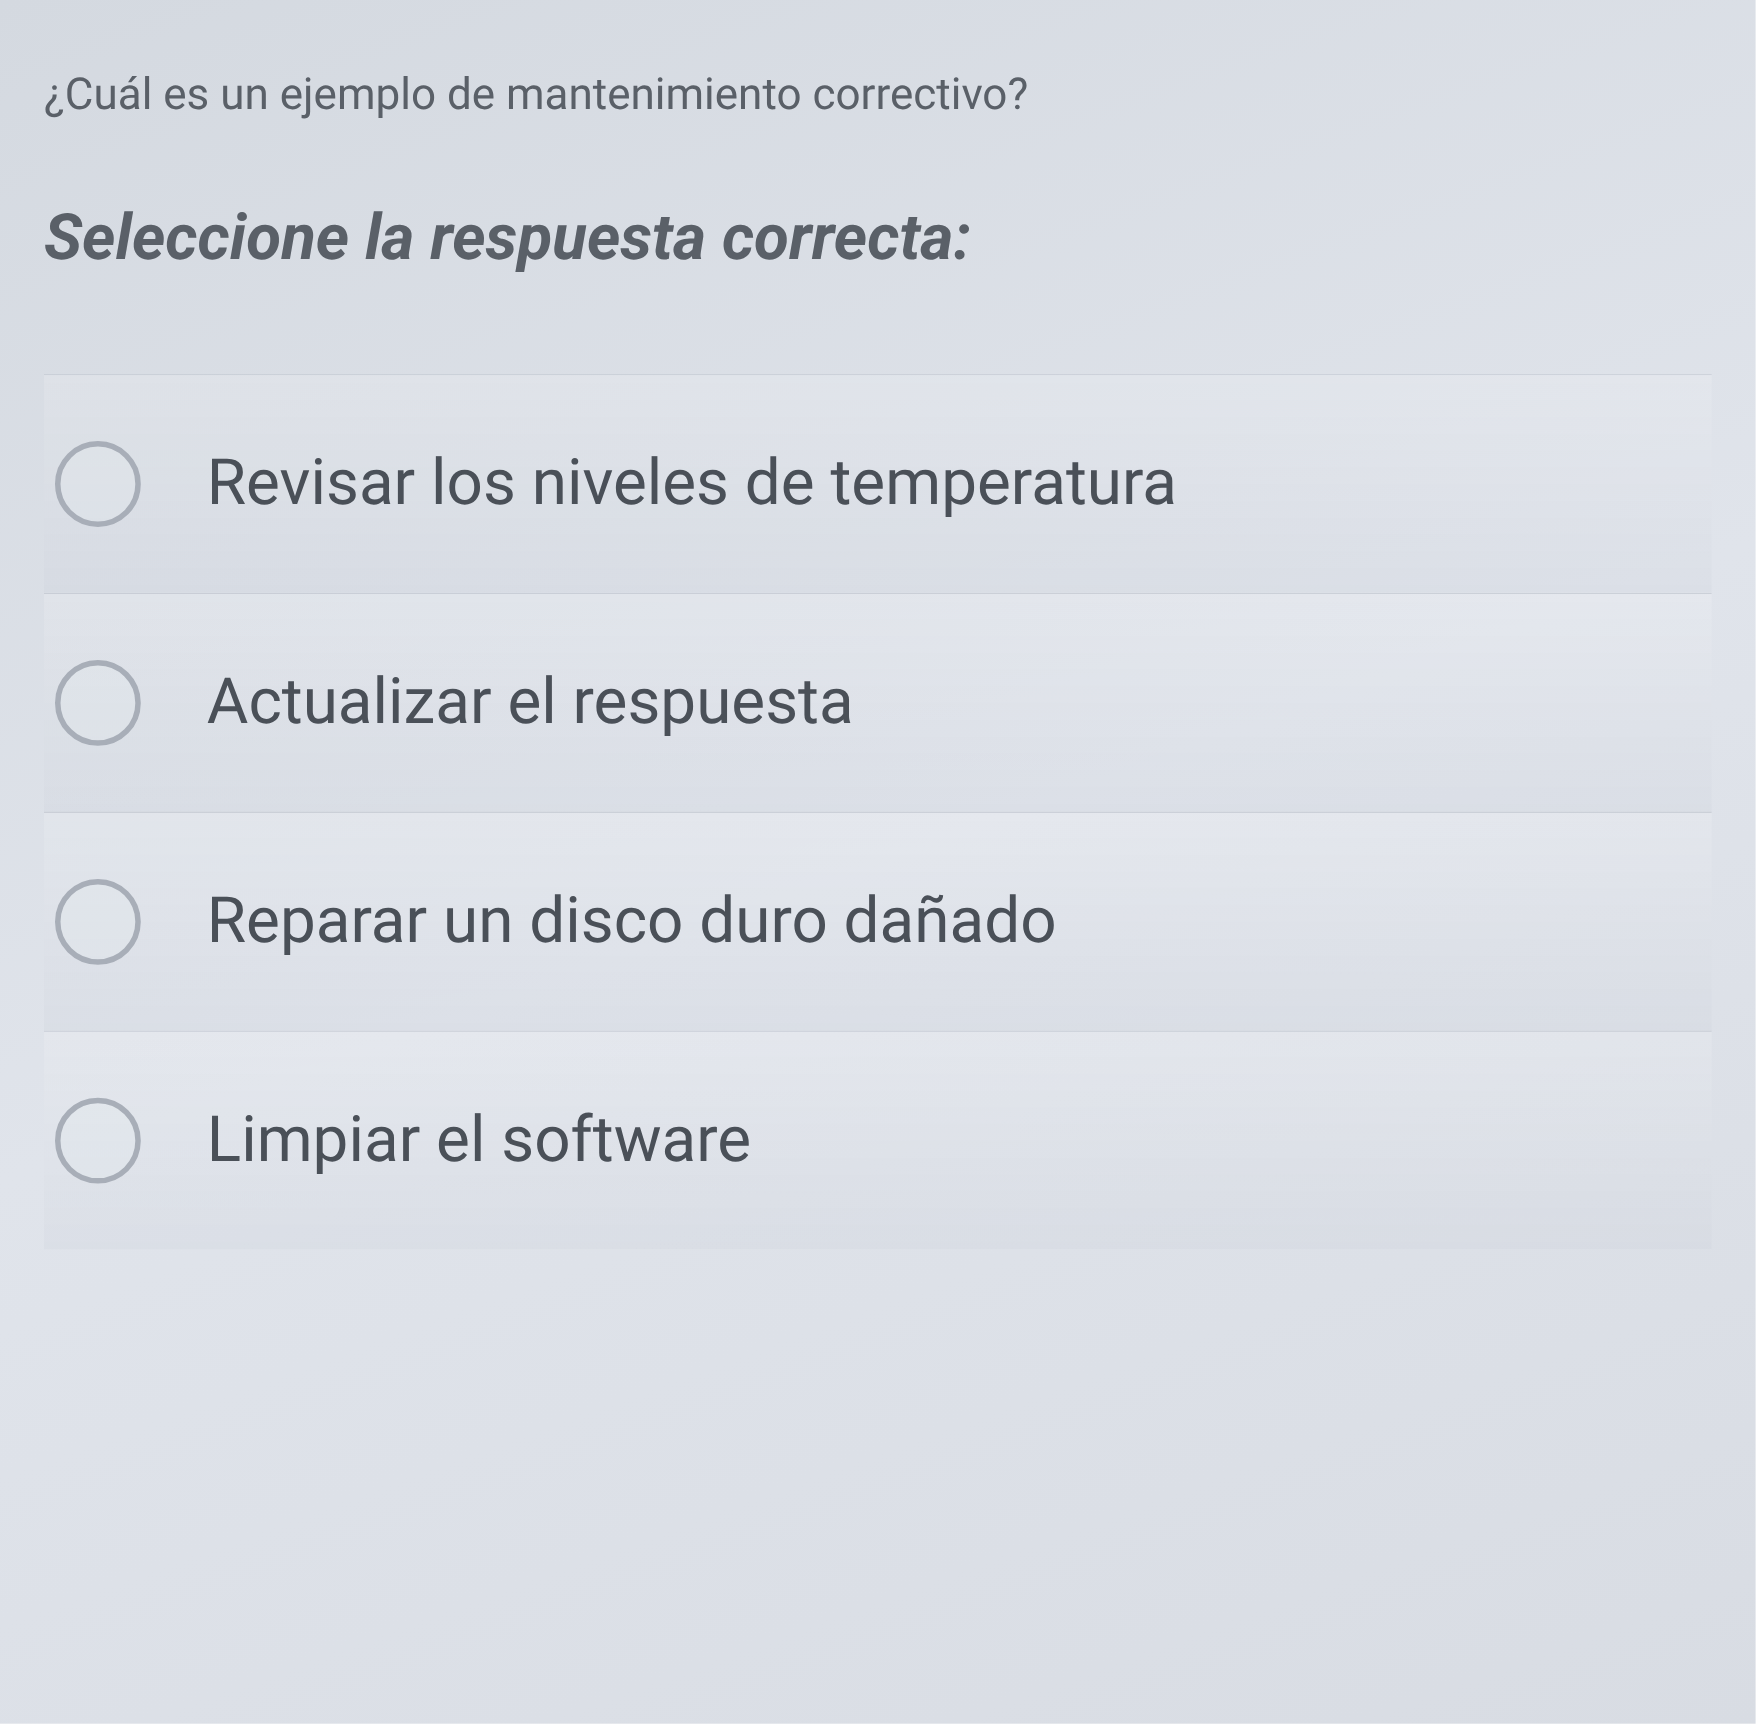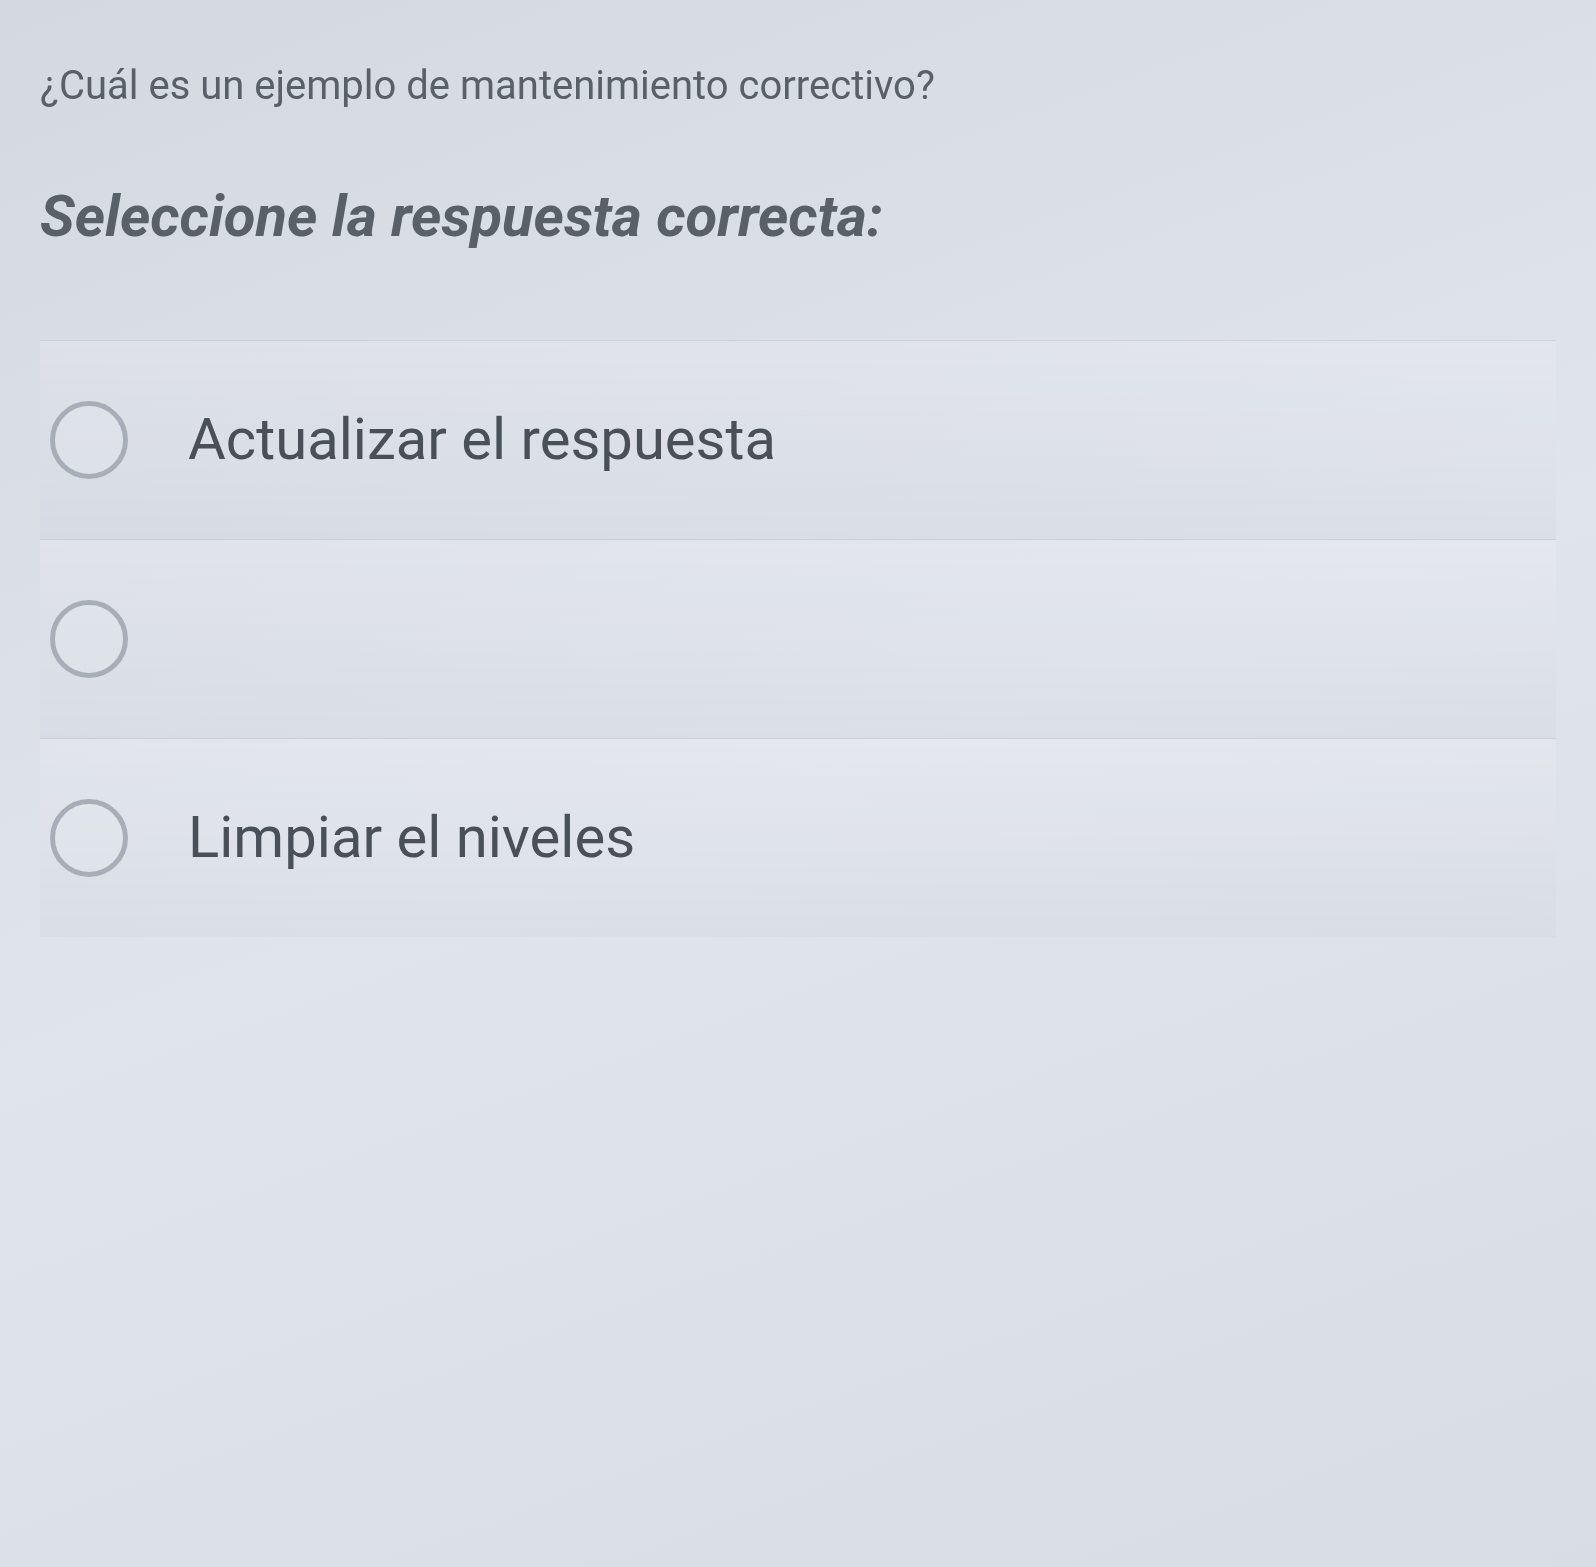--- a/index.html
+++ b/index.html
@@ -63,28 +63,33 @@
   </style>
 </head>
 <body>
 
 <div class="question-text">¿Cuál es un ejemplo de mantenimiento correctivo?</div>
 
 <div class="instruction-text">Seleccione la respuesta correcta:</div>
 
 <div class="options-container">
 
+  <div class="option-row">
+    <div class="radio-circle"></div>
+    <div class="option-label">Revisar los niveles de temperatura</div>
+  </div>
 
   <div class="option-row">
     <div class="radio-circle"></div>
     <div class="option-label">Actualizar el respuesta</div>
   </div>
 
   <div class="option-row">
     <div class="radio-circle"></div>
+    <div class="option-label">Reparar un disco duro dañado</div>
   </div>
 
   <div class="option-row">
     <div class="radio-circle"></div>
-    <div class="option-label">Limpiar el niveles</div>
+    <div class="option-label">Limpiar el software</div>
   </div>
 
 </div>
 
 </body></html>

